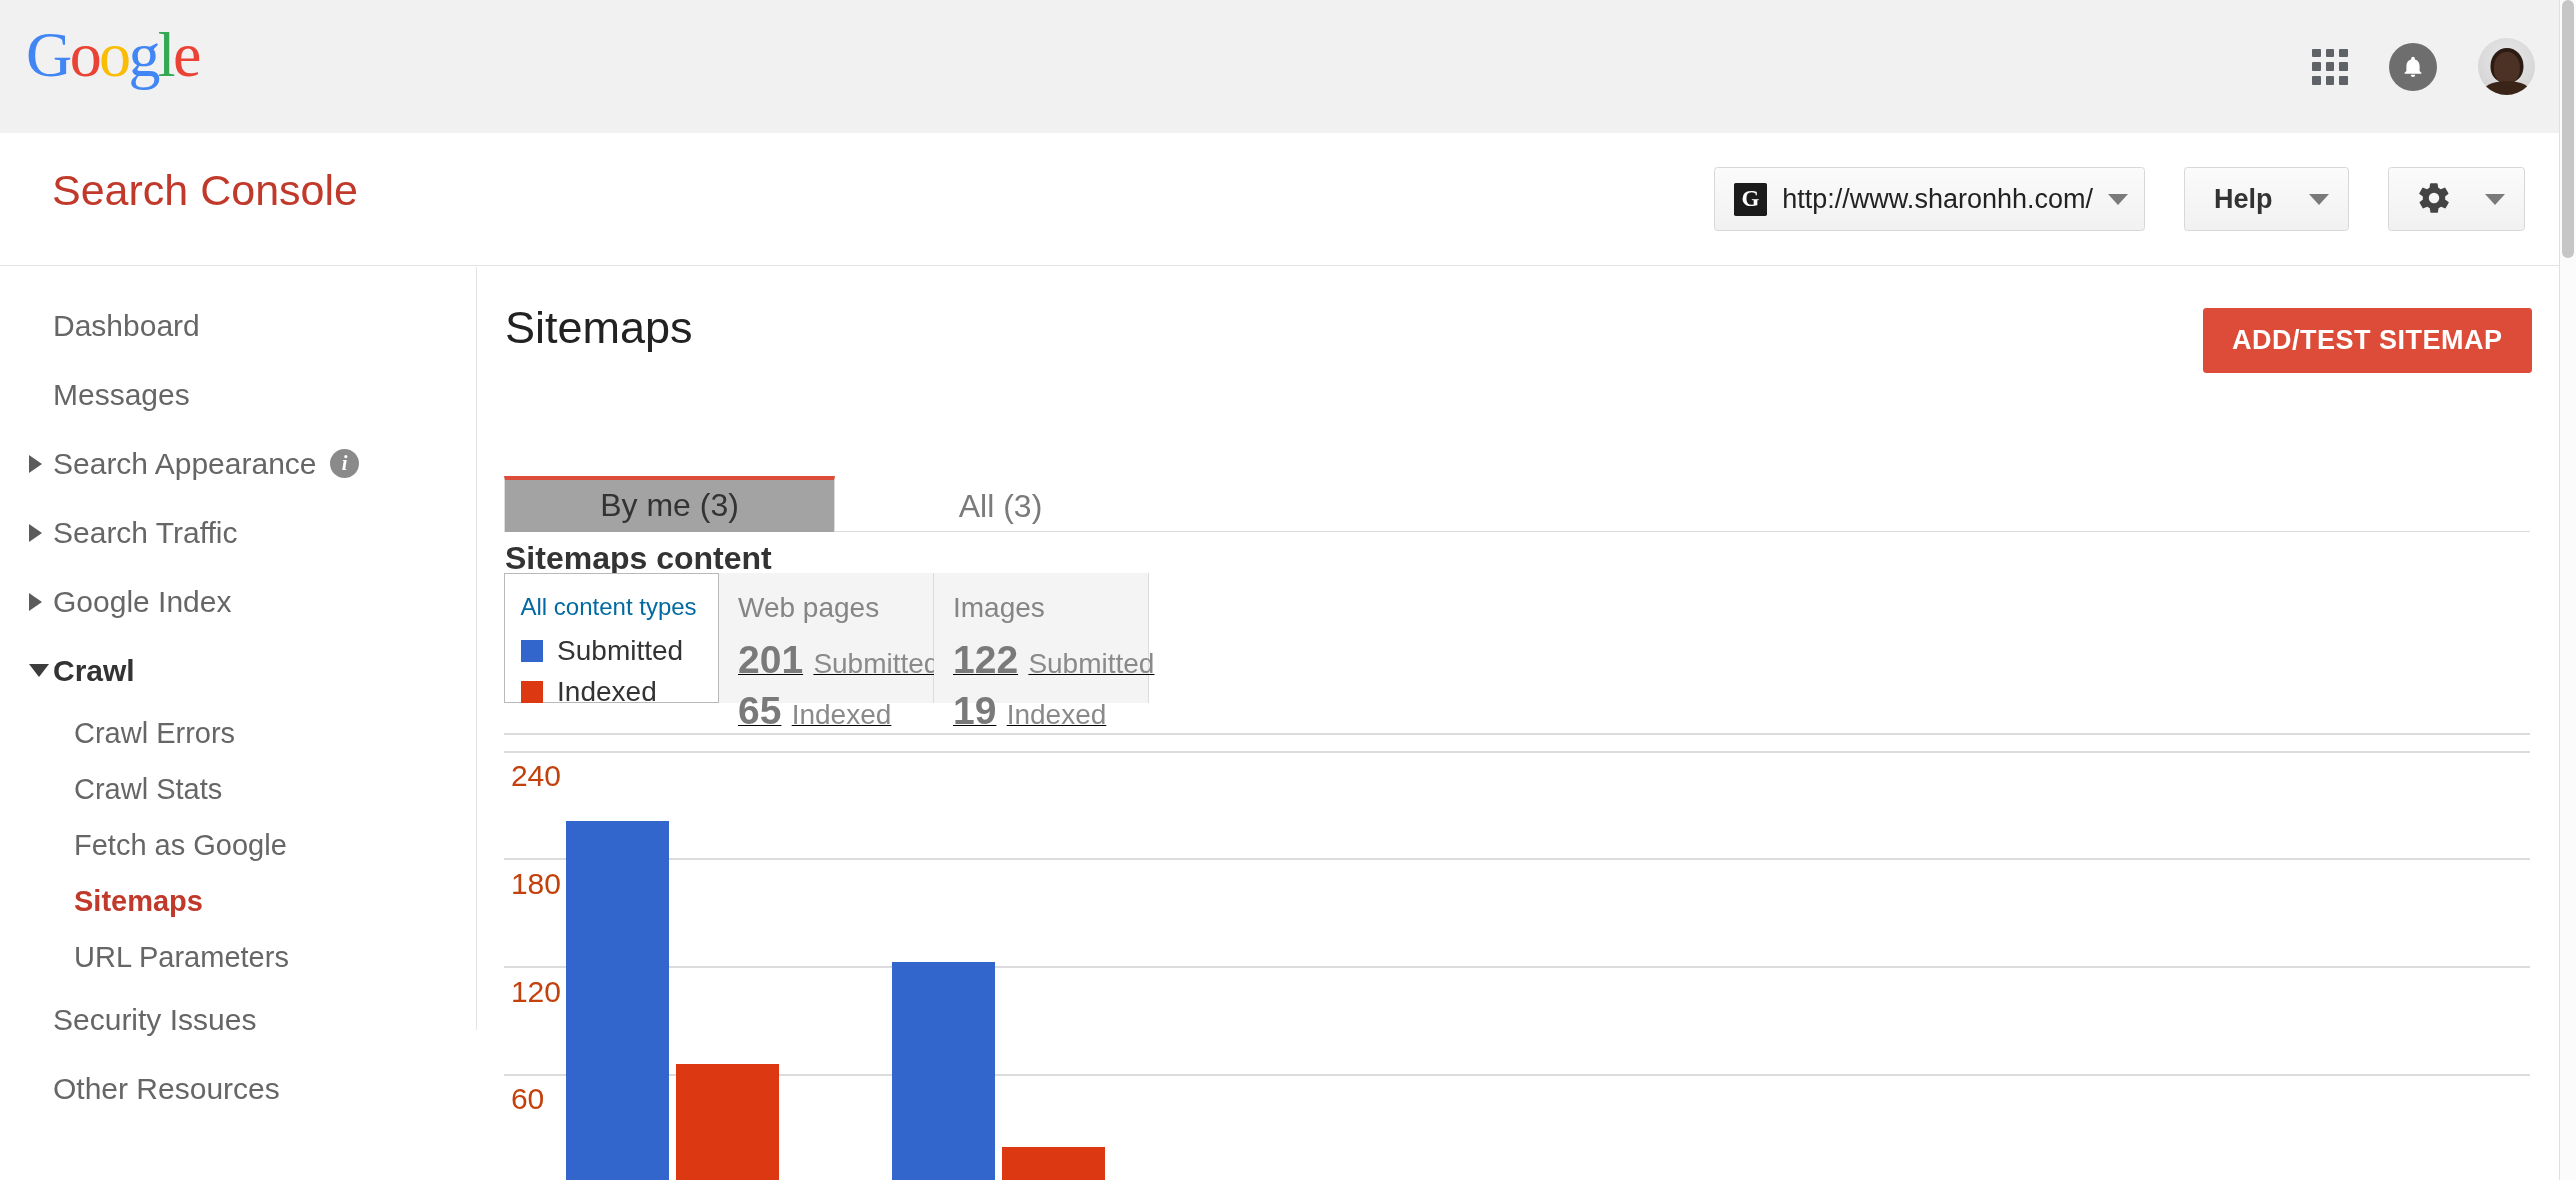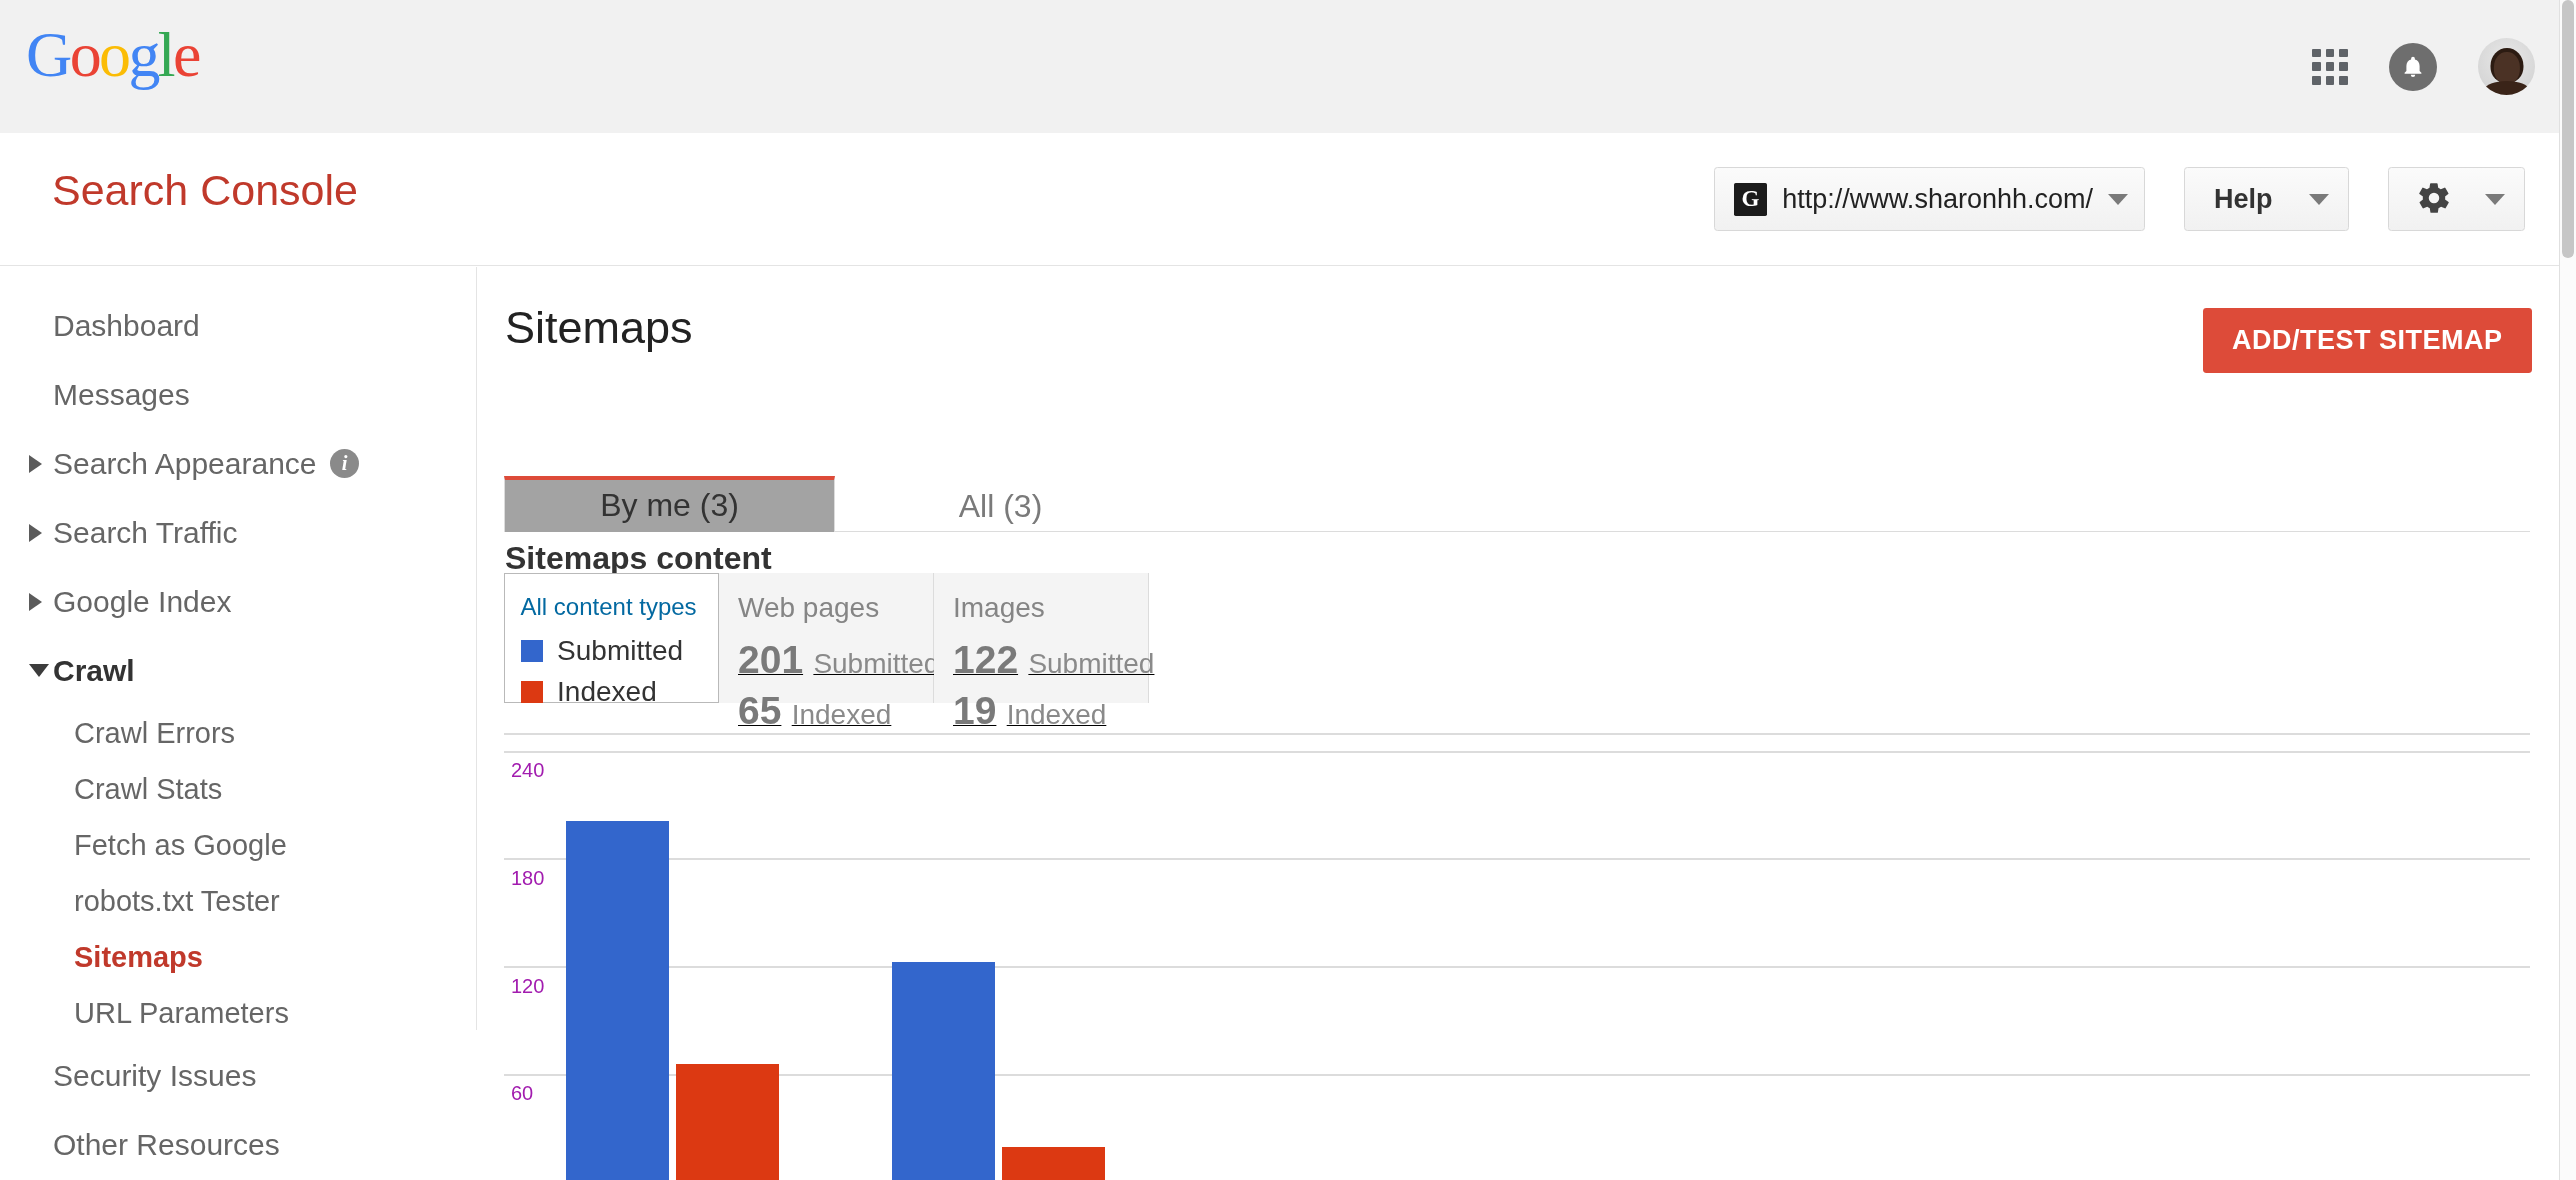--- a/index.html
+++ b/index.html
@@ -96,21 +96,21 @@
   .swatch { width:22px; height:22px; display:block; }
 
   .stat-card { width:215px; height:130px; background:#f4f4f4; border-right:0.9px solid #dcdcdc; padding:19px 0 0 19px; cursor:pointer; }
   .stat-card:last-child { border-right:0.9px solid #dcdcdc; }
   .stat-name { font-size:28px; color:#858585; margin-bottom:15.5px; }
   .stat-line { margin-bottom:12px; line-height:1;text-decoration:underline; }
   .stat-num { font-size:39px; font-weight:bold; color:#7a7a7a; vertical-align:baseline; }
   .stat-lbl { font-size:28px; color:#8a8a8a; margin-left:10.3px; }
   .chart-wrap { position:absolute; left:26px; top:447px; width:2026px; height:467px; overflow:hidden; }
   .grid-line { position:absolute; left:0; width:2026px; height:1.7px; background:#dcdcdc; }
-  .y-label { position:absolute; left:6.9px; font-size:20px; color:#a21caf; }
+  .y-label { position:absolute; left:6.9px; font-size:30px; color:#c2410c; }
   .bar { position:absolute; bottom:0; }
 </style>
 </head>
 <body>
 
 <div id="page">
 
   <div class="gbar">
     <div class="glogo">
       <span class="gb">G</span><span class="gr">o</span><span class="gy">o</span><span class="gb">g</span><span class="gg">l</span><span class="gr">e</span>
@@ -188,23 +188,20 @@
       <span>Crawl</span>
     </div>
     <div class="nav-item sub" style="height:56px">
       <span>Crawl Errors</span>
     </div>
     <div class="nav-item sub" style="height:56px">
       <span>Crawl Stats</span>
     </div>
     <div class="nav-item sub" style="height:56px">
       <span>Fetch as Google</span>
-    </div>
-    <div class="nav-item sub" style="height:56px">
-      <span>robots.txt Tester</span>
     </div>
     <div class="nav-item sub active" style="height:56px">
       <span>Sitemaps</span>
     </div>
     <div class="nav-item sub" style="height:56px">
       <span>URL Parameters</span>
     </div>
     <div class="nav-item" style="height:69px">
       <span>Security Issues</span>
     </div>

